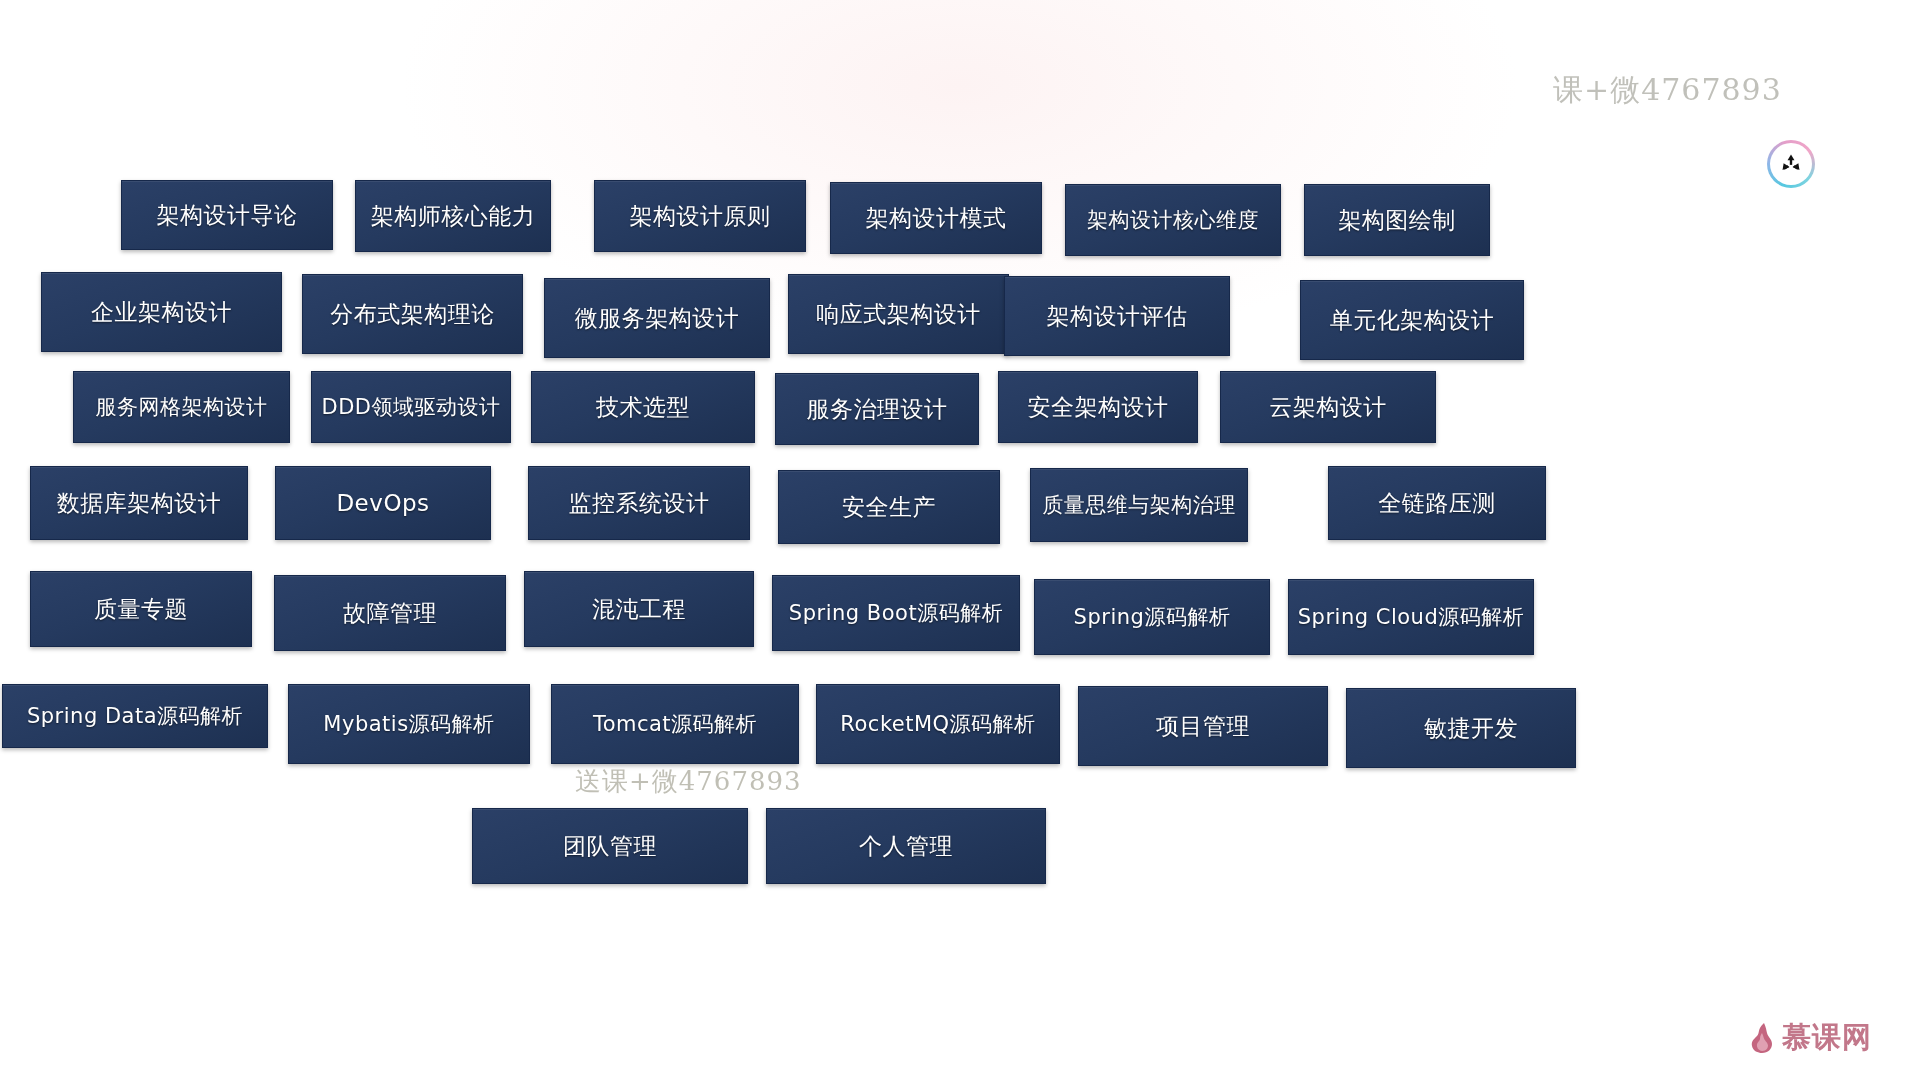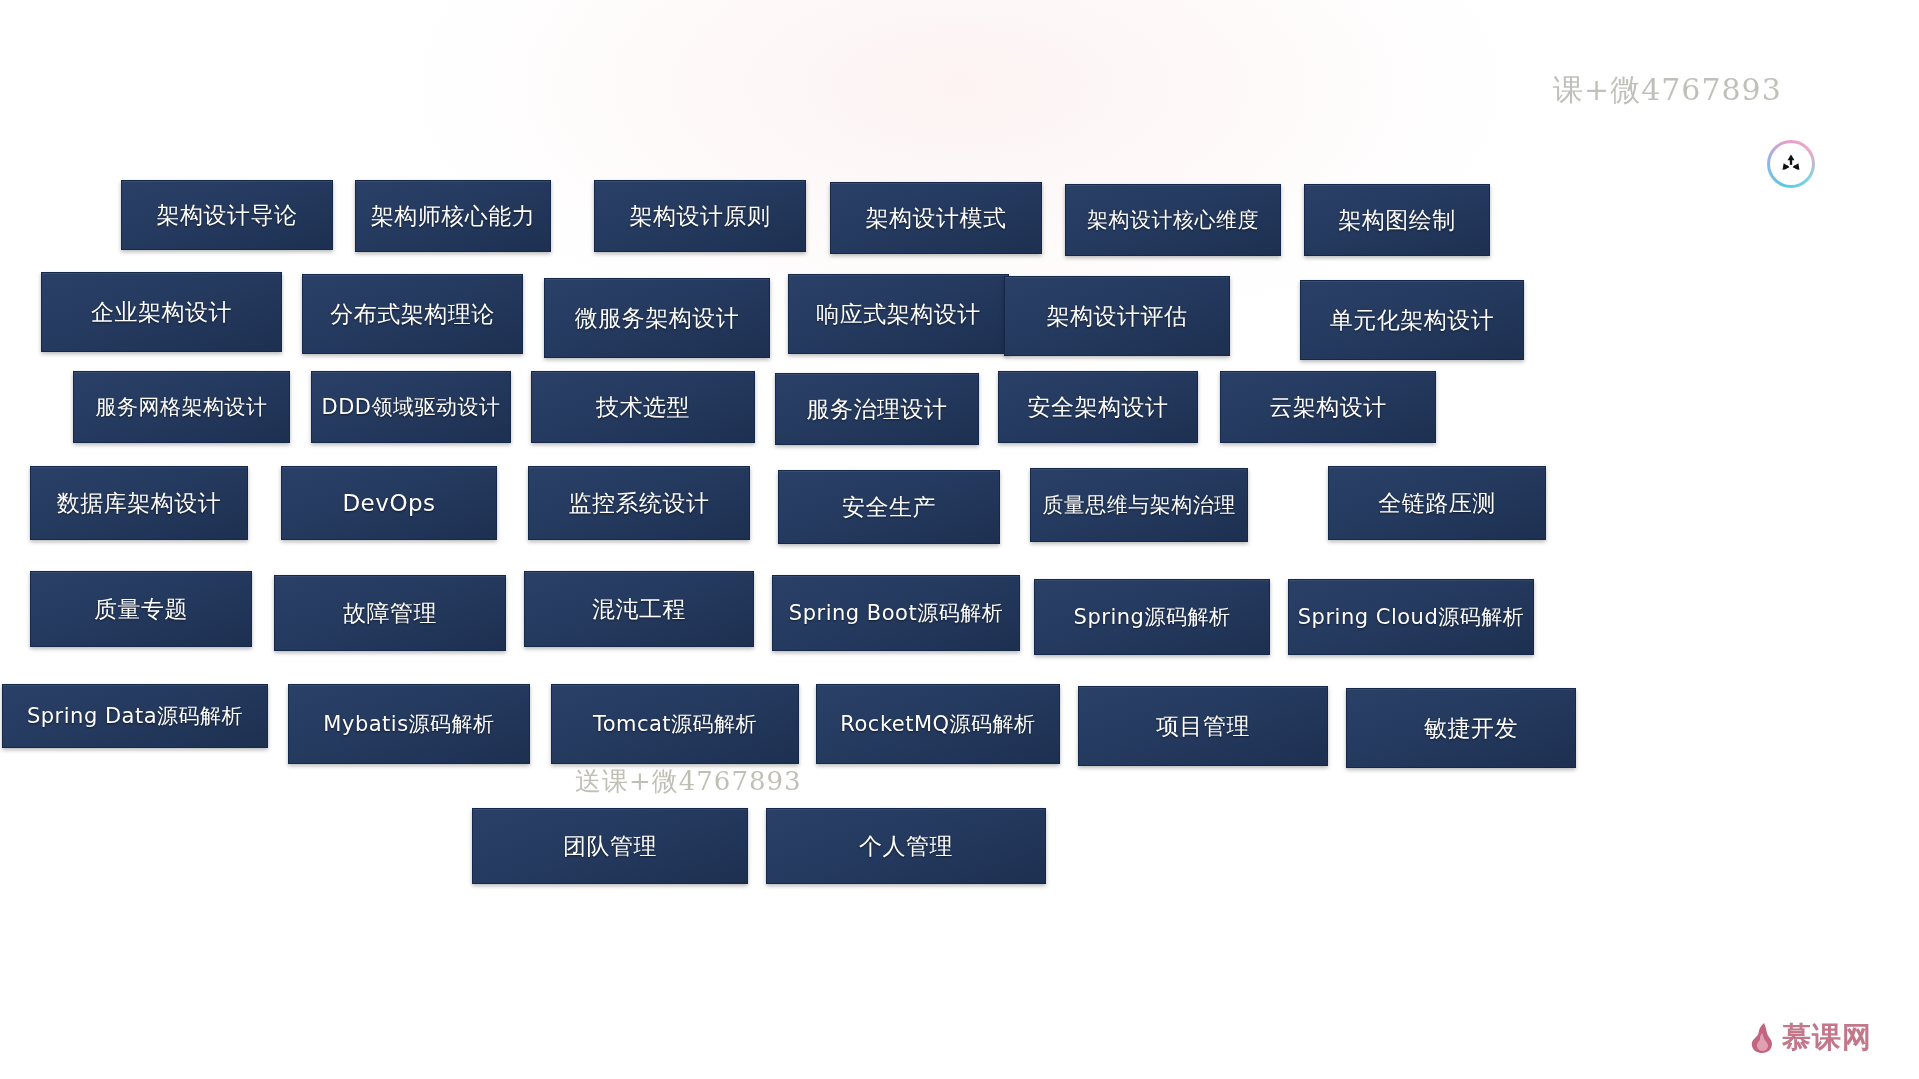--- a/index.html
+++ b/index.html
@@ -190,21 +190,21 @@
       <div class="box" style="left: 998px; top: 195px; width: 200px; height: 72px;">
         <span>安全架构设计</span>
       </div>
       <div class="box" style="left: 1220px; top: 195px; width: 216px; height: 72px;">
         <span>云架构设计</span>
       </div>
       <div class="row" style="top: 195px;"></div>
       <div class="box" style="left: 30px; top: 290px; width: 218px; height: 74px;">
         <span>数据库架构设计</span>
       </div>
-      <div class="box" style="left: 281px; top: 290px; width: 216px; height: 74px;">
+      <div class="box" style="left: 275px; top: 290px; width: 216px; height: 74px;">
         <span>DevOps</span>
       </div>
       <div class="box" style="left: 528px; top: 290px; width: 222px; height: 74px;">
         <span>监控系统设计</span>
       </div>
       <div class="box" style="left: 778px; top: 294px; width: 222px; height: 74px;">
         <span>安全生产</span>
       </div>
       <div class="box small" style="left: 1030px; top: 292px; width: 218px; height: 74px;">
         <span>质量思维与架构治理</span>

